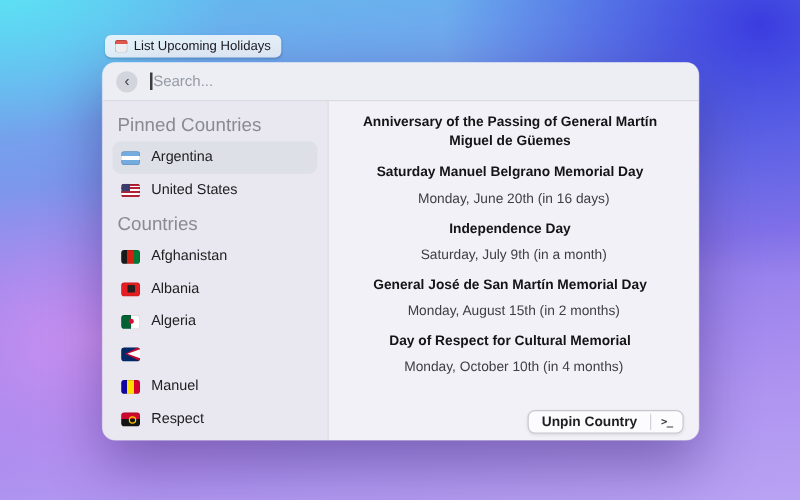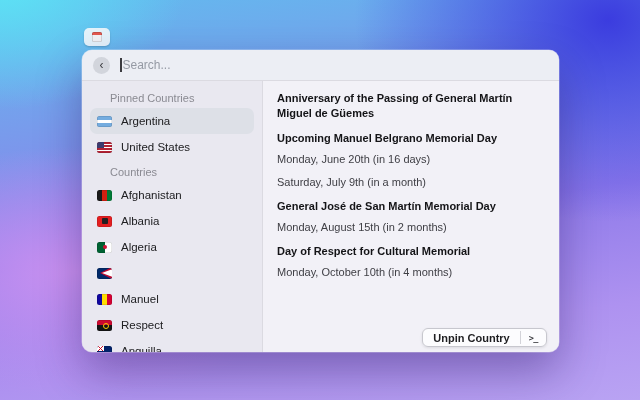--- a/index.html
+++ b/index.html
@@ -53,21 +53,21 @@
   .search-input::placeholder { color:#959aa4; }
 
   .content { display:flex; height:calc(100% - 31px); }
 
   
   .sidebar {
     width:181px; flex-shrink:0; border-right:1px solid #dbdae1;
     padding:5px 8px 0 8px; overflow:hidden; background:rgba(231,230,238,0.55);
   }
   .section-title {
-    font-size:11px; color:#8a8a92; margin:6px 4px 4px 20px; font-weight:400;
+    font-size:15px; color:#8a8a92; margin:6px 4px 4px 4px; font-weight:400;
   }
   .country-row {
     height:26px; border-radius:7px; display:flex; align-items:center;
     gap:9px; padding:0 7px; cursor:default;
   }
   .country-row.selected { background:#dde0e7; }
   .country-label { font-size:11.5px; color:#202023; white-space:nowrap; }
 
   
   .flag {
@@ -96,21 +96,21 @@
       linear-gradient(45deg, transparent 42%, #cf142b 42% 58%, transparent 58%),
       linear-gradient(-45deg, transparent 42%, #cf142b 42% 58%, transparent 58%),
       #ffffff;
   }
 
   
   .detail {
     flex:1; padding:10px 14px; overflow:hidden; position:relative;
     background:rgba(247,246,251,0.55);
   }
-  .holiday { margin-bottom:10px; }
+  .holiday { margin-bottom:10px;text-align:center; }
   .holiday-title {
     font-size:11px; font-weight:700; color:#141417; line-height:15px;
     max-width:262px;
   }
   .holiday-date { font-size:11px; color:#3e3e44; margin-top:7px; line-height:13px; }
 
   
   .action-bar {
     position:absolute; right:12px; bottom:5px; height:19px;
     display:flex; align-items:stretch;
@@ -130,20 +130,21 @@
     padding:0 8px; display:flex; align-items:center;
     font-family:"DejaVu Sans Mono", monospace; font-size:8.5px; font-weight:700;
     color:#3a3a3f; letter-spacing:-0.5px; cursor:default;
   }
 </style>
 </head>
 <body>
 
 <div class="badge">
   <span class="cal-icon"></span>
+  <span>List Upcoming Holidays</span>
 </div>
 
 <div class="window">
   <div class="search-bar">
     <div class="back-btn">
       <span>‹</span>
     </div>
     <div class="caret"></div>
     <input class="search-input" type="text" placeholder="Search..." style="">
   </div>
@@ -198,25 +199,26 @@
     <span class="country-label">Anguilla</span>
   </div>
 </div>
     <div class="detail">
       <div id="holiday-list">
   <div class="holiday">
     <div class="holiday-title">Anniversary of the Passing of General Martín Miguel de Güemes</div>
   </div>
 
   <div class="holiday">
-    <div class="holiday-title">Upcoming Manuel Belgrano Memorial Day</div>
+    <div class="holiday-title">Saturday Manuel Belgrano Memorial Day</div>
     <div class="holiday-date">Monday, June 20th (in 16 days)</div>
   </div>
 
   <div class="holiday">
+    <div class="holiday-title">Independence Day</div>
     <div class="holiday-date">Saturday, July 9th (in a month)</div>
   </div>
 
   <div class="holiday">
     <div class="holiday-title">General José de San Martín Memorial Day</div>
     <div class="holiday-date">Monday, August 15th (in 2 months)</div>
   </div>
 
   <div class="holiday">
     <div class="holiday-title">Day of Respect for Cultural Memorial</div>

